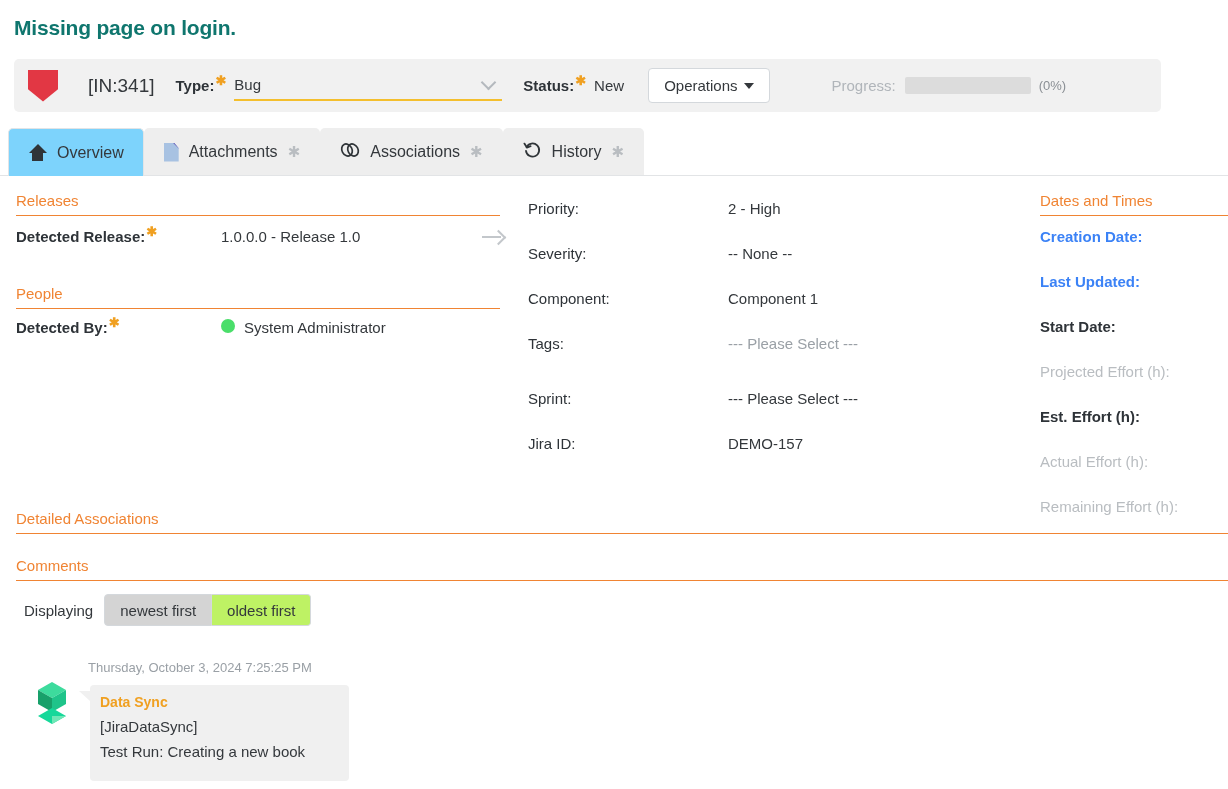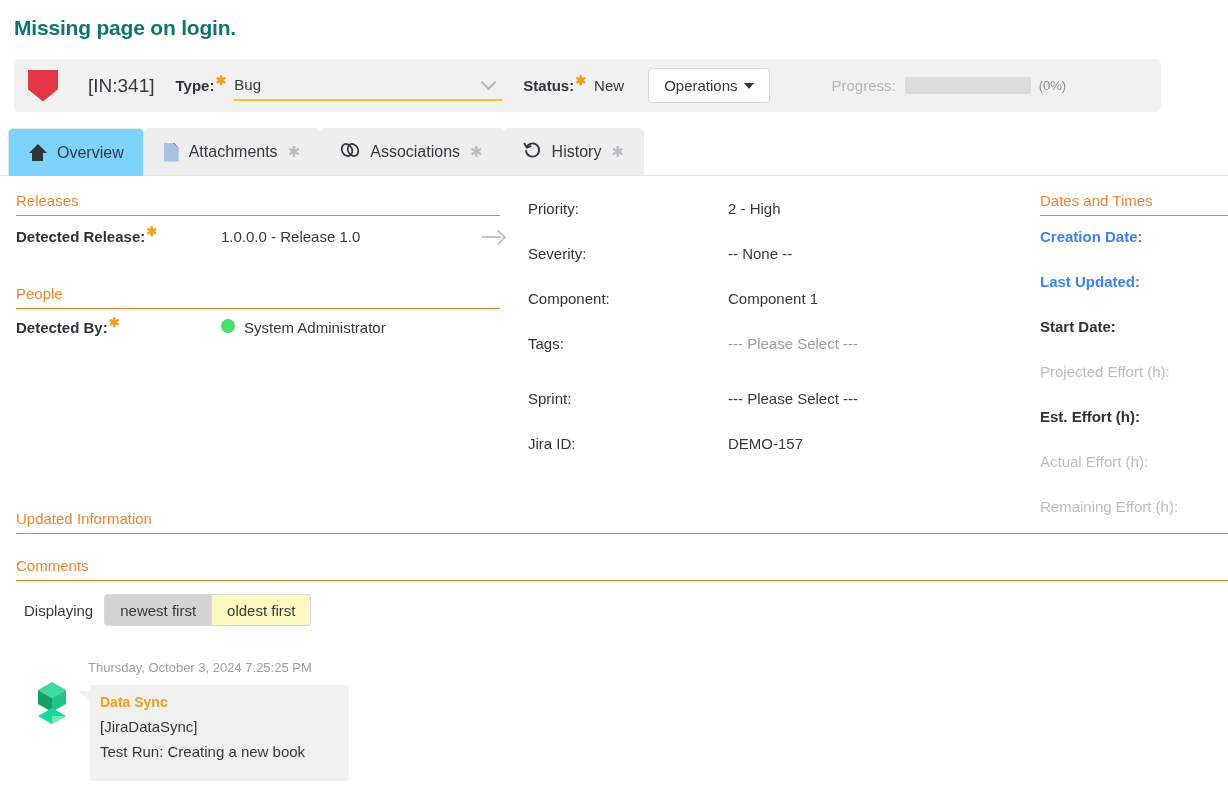--- a/index.html
+++ b/index.html
@@ -268,21 +268,21 @@
     align-items: center;
     gap: 11px;
   }
   .displaying-label { font-size: 15px; color: #34383c; }
   .btn-group { display: flex; }
   .seg {
     height: 32px;
     padding: 0 15px;
     font-size: 15px;
     display: flex; align-items: center;
-    background: #fef9c3;
+    background: #bef264;
     border: 1px solid #d4d8dc;
     color: #34383c;
     cursor: pointer;
     font-family: "Liberation Sans", sans-serif;
   }
   .seg:first-child { border-radius: 4px 0 0 4px; }
   .seg:last-child  { border-radius: 0 4px 4px 0; border-left: none; }
   .seg.on { background: #d4d4d4; }
 
   
@@ -462,21 +462,21 @@
     <div class="field-row">
       <span class="f-label muted">Actual Effort (h):</span>
     </div>
     <div class="field-row">
       <span class="f-label muted">Remaining Effort (h):</span>
     </div>
   </div>
 </div>
 
 <div class="fullsec" style="top:510px;">
-  <div class="sec-head">Updated Information</div>
+  <div class="sec-head">Detailed Associations</div>
 </div>
 
 <div class="fullsec" style="top:557px;">
   <div class="sec-head">Comments</div>
 </div>
 
 <div class="displaying-row">
   <span class="displaying-label">Displaying</span>
   <div class="btn-group">
     <button class="seg on">newest first</button>

